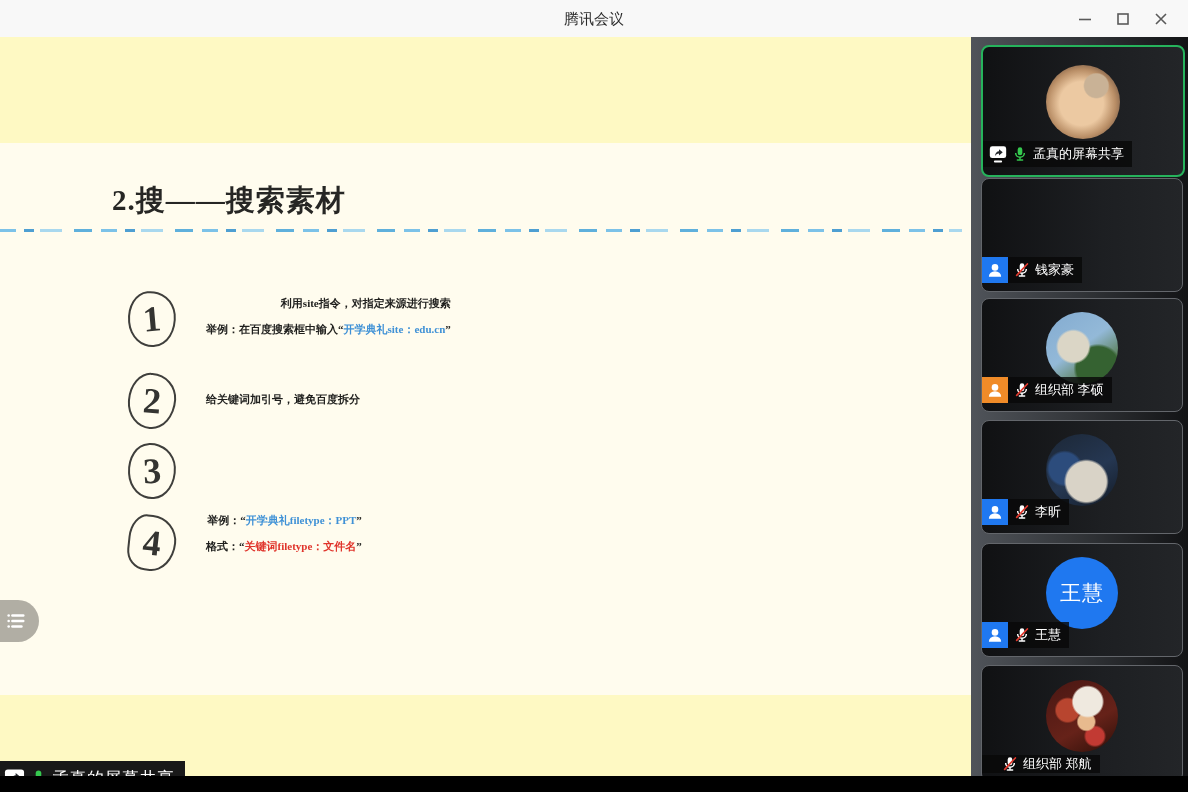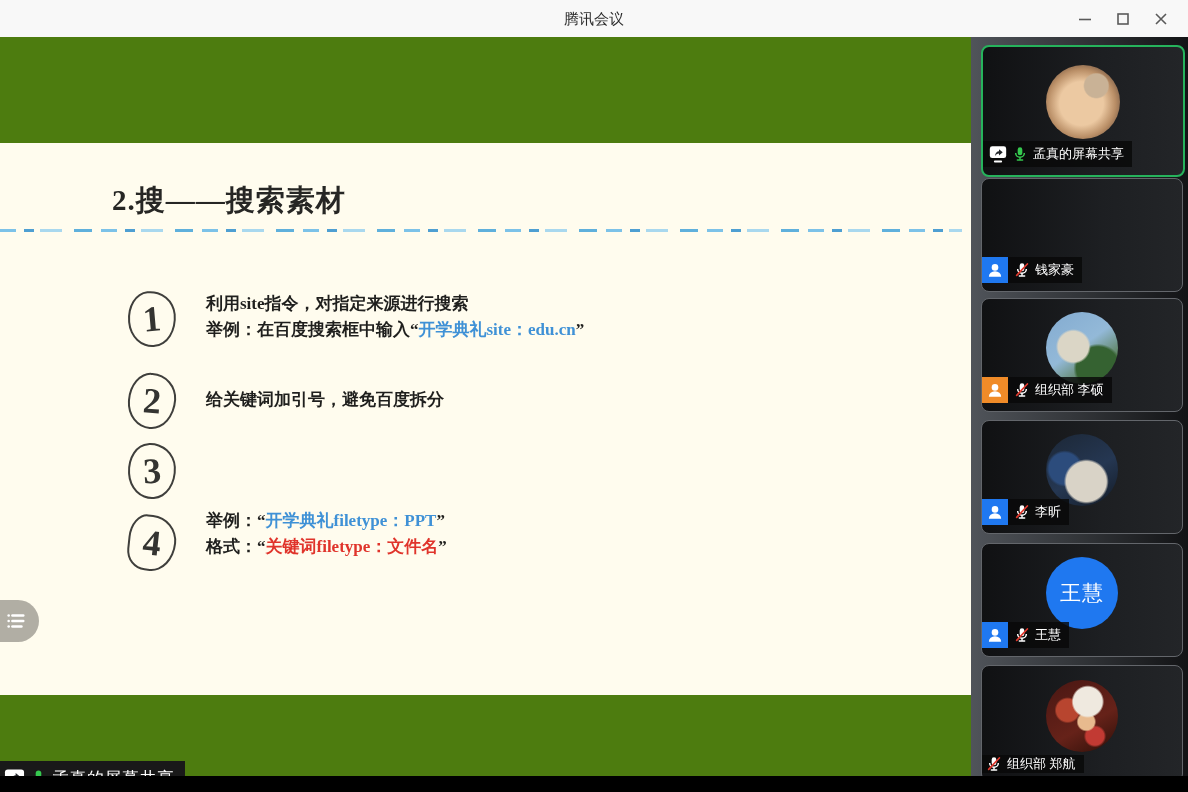--- a/index.html
+++ b/index.html
@@ -7,38 +7,38 @@
        font-family:"Liberation Sans","DejaVu Sans",sans-serif;background:#2a2e31;}
 
   
   .titlebar{position:absolute;left:0;top:0;width:1188px;height:37px;background:#f8f8f8;}
   .titlebar .title{position:absolute;left:0;right:0;top:0;height:37px;line-height:37px;
        text-align:center;font-size:15px;color:#2b2b2b;}
   .win-controls{position:absolute;right:8px;top:0;height:37px;display:flex;align-items:center;}
   .win-btn{width:38px;height:37px;display:flex;align-items:center;justify-content:center;cursor:pointer;}
 
   
-  .stage{position:absolute;left:0;top:37px;width:971px;height:755px;background:#4d7c0f;}
+  .stage{position:absolute;left:0;top:37px;width:971px;height:755px;background:#fef9c3;}
   .slide{position:absolute;left:0;top:106px;width:971px;height:552px;background:#fffcee;
          font-family:"Liberation Serif","DejaVu Serif",serif;color:#22221f;}
   .slide-title{position:absolute;left:112px;top:38px;font-size:29px;font-weight:700;
          letter-spacing:1px;color:#262624;}
   .dashline{position:absolute;left:0;top:86px;width:962px;height:3px;
      background:repeating-linear-gradient(90deg,
        #7cc2e8 0 16px, rgba(0,0,0,0) 16px 24px,
        #4e9fd2 24px 34px, rgba(0,0,0,0) 34px 40px,
        #a9d8ee 40px 62px, rgba(0,0,0,0) 62px 74px,
        #5fb0dc 74px 92px, rgba(0,0,0,0) 92px 101px);}
   .item{position:absolute;left:128px;display:flex;}
   .num-circle{width:44px;height:52px;border:2.5px solid #3f3f3c;display:flex;align-items:center;
      justify-content:center;font-size:36px;font-weight:600;color:#343431;
      border-radius:46% 54% 50% 50% / 52% 46% 56% 48%;background:transparent;flex:0 0 auto;}
   .rot-a{transform:rotate(-5deg);} .rot-b{transform:rotate(4deg);}
   .rot-c{transform:rotate(-3deg);} .rot-d{transform:rotate(6deg);border-radius:40% 60% 55% 45%/48% 52% 60% 40%;}
-  .item-lines{margin-left:30px;font-size:17px;font-weight:700;line-height:25.5px;white-space:nowrap;}
+  .item-lines{margin-left:30px;font-size:11px;font-weight:700;line-height:25.5px;white-space:nowrap;text-align:right;}
   .c-ink{color:#1f1f1d;} .c-red{color:#e0342b;} .c-blue{color:#3f91d6;}
 
   
   .notes-toggle{position:absolute;left:0;top:563px;width:34px;height:42px;
      background:rgba(163,160,150,.85);border-radius:0 21px 21px 0;
      display:flex;align-items:center;justify-content:flex-start;padding-left:5px;cursor:pointer;}
 
   
   .share-banner{position:absolute;left:0;top:724px;height:31px;background:#191919;
      display:flex;align-items:center;gap:4px;padding:2px 10px 0 4px;}
@@ -306,21 +306,21 @@
               </svg>
           </span>
           <span class="pname">王慧</span>
         </div>
       </div>
     </div>
 
     <div class="tile" style="top:628px;height:115px">
       <div class="avatar av-mario" style="width:72px;height:72px;top:14px"></div>
       <div class="namebar">
-        <div class="namelabel" style="padding-left:4px">
+        <div class="namelabel" style="padding-left:20px">
           <span class="icon">
             <svg width="16" height="16" viewBox="0 0 24 24">
                 <use href="#ic-mic-muted"></use>
               </svg>
           </span>
           <span class="pname">组织部 郑航</span>
         </div>
       </div>
     </div>
 

